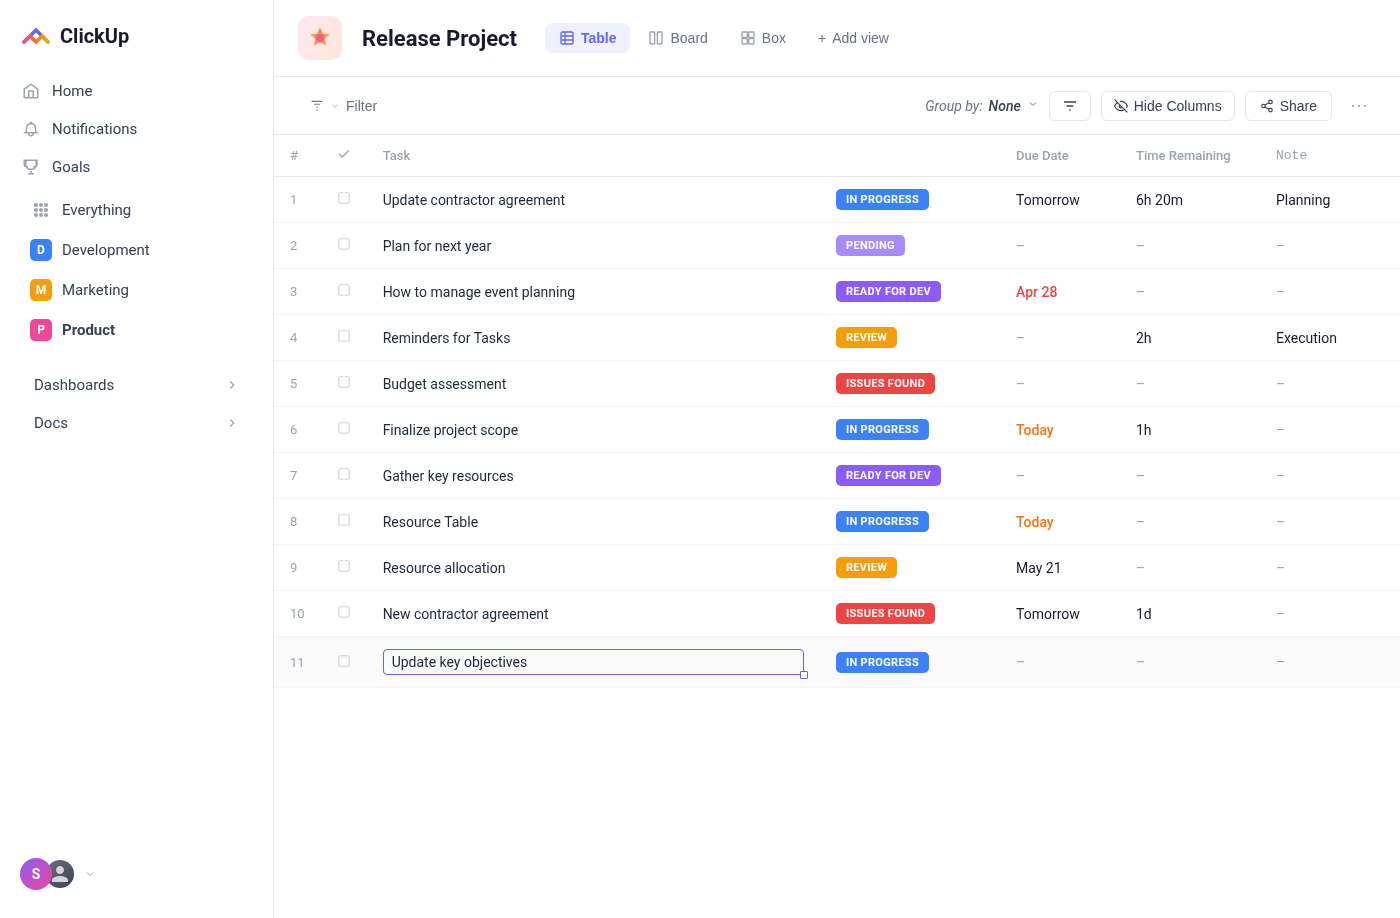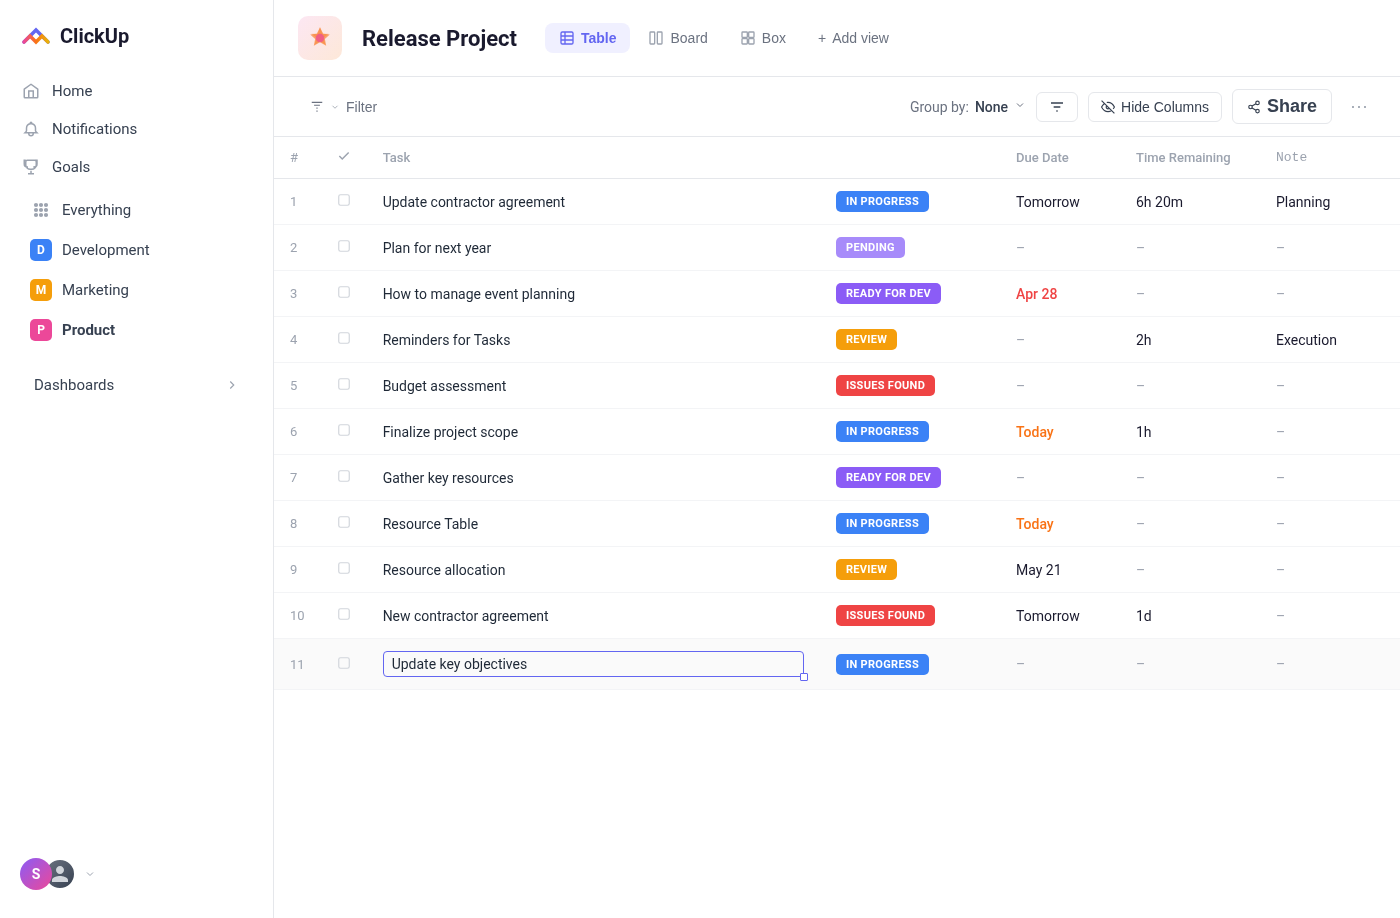--- a/index.html
+++ b/index.html
@@ -242,45 +242,46 @@
       align-items: center;
       gap: 10px;
     }
     .group-by {
       display: flex;
       align-items: flex-start;
       gap: 6px;
       font-size: 14px;
       color: #6b7280;
       cursor: pointer;
+      font-style: italic;
     }
     .toolbar-btn {
       display: flex;
       align-items: center;
       gap: 6px;
       padding: 6px 12px;
       border: 1px solid #e5e7eb;
       border-radius: 6px;
       font-size: 14px;
       color: #374151;
       cursor: pointer;
       background: #fff;
     }
     .share-btn {
       display: flex;
       align-items: center;
       gap: 6px;
       padding: 6px 14px;
       border: 1px solid #e5e7eb;
       border-radius: 6px;
-      font-size: 18px;
+      font-size: 14px;
       color: #374151;
       cursor: pointer;
       background: #fff;
-      font-weight: 700;
+      font-weight: 400;
     }
     .more-btn {
       padding: 6px 8px;
       border: none;
       background: transparent;
       cursor: pointer;
       color: #9ca3af;
       font-size: 18px;
     }
 
@@ -431,20 +432,26 @@
       <div class="space-avatar" style="background:#ec4899;">
         <span>P</span>
       </div>
       <span>Product</span>
     </div>
   </div>
 
   <div class="sidebar-section" style="margin-top: 16px;">
     <div class="sidebar-expandable">
       <span>Dashboards</span>
+      <svg width="14" height="14" fill="none" viewBox="0 0 24 24" stroke="#9ca3af" stroke-width="2">
+        <path d="M9 18l6-6-6-6"></path>
+      </svg>
+    </div>
+    <div class="sidebar-expandable">
+      <span>Docs</span>
       <svg width="14" height="14" fill="none" viewBox="0 0 24 24" stroke="#9ca3af" stroke-width="2">
         <path d="M9 18l6-6-6-6"></path>
       </svg>
     </div>
   </div>
 
   <div class="sidebar-footer">
     <div class="avatar-group">
       <div class="avatar avatar-s">
         <span>S</span>

